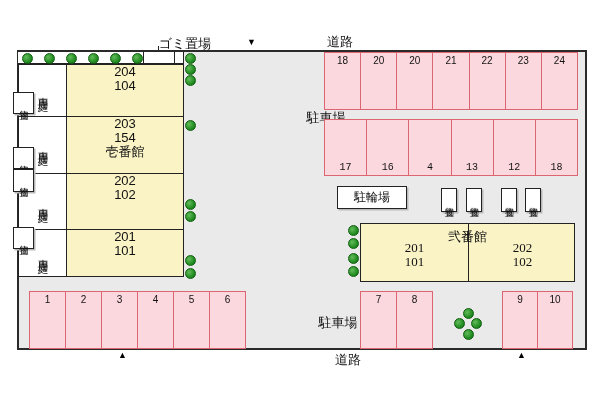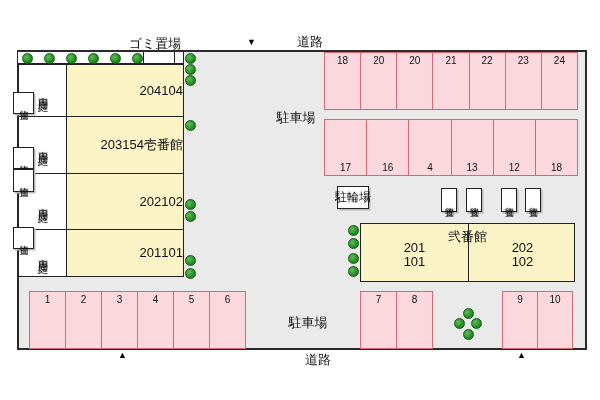--- a/index.html
+++ b/index.html
@@ -5,62 +5,62 @@
   html,body{margin:0;padding:0;background:#fff;}
   #stage{position:relative;width:600px;height:400px;background:#ffffff;overflow:hidden;
          font-family:"Liberation Sans","DejaVu Sans",sans-serif;color:#111;}
   *{box-sizing:border-box;}
 
   
   #site{position:absolute;left:17px;top:50px;width:570px;height:300px;
         border:2px solid #2a2a2a;background:#eaeaea;}
 
   
-  .lbl{position:absolute;font-size:13px;color:#111;white-space:nowrap;text-align:center;}
+  .lbl{position:absolute;font-size:13px;color:#111;white-space:nowrap;text-align:center;margin-left:30px;}
   .marker{position:absolute;font-size:9px;color:#000;line-height:1;}
   #garbage-leader{position:absolute;left:158px;top:46px;width:1px;height:6px;background:#222;}
 
   
   #band{position:absolute;left:18px;top:52px;width:166px;height:12px;background:#fff;
         border-bottom:1px solid #222;border-right:1px solid #222;}
   #garbage-cell{position:absolute;left:143px;top:52px;width:32px;height:12px;
         border-left:1px solid #222;border-right:1px solid #222;}
 
   
   #b1{position:absolute;left:18px;top:64px;width:166px;height:213px;border:1px solid #222;
       display:flex;flex-direction:column;background:#faf3c6;}
   .b1row{display:flex;border-top:1px solid #222;flex:0 0 auto;}
   .b1row:first-child{border-top:none;}
   .garden{width:48px;background:#fff;border-right:1px solid #222;
           display:flex;align-items:center;justify-content:center;}
   .garden span{writing-mode:vertical-rl;font-size:11px;letter-spacing:2px;line-height:1;}
-  .unitcell{flex:1;background:#faf3c6;display:flex;flex-direction:row;
-            align-items:center;justify-content:flex-end;font-size:13px;line-height:14px;}
+  .unitcell{flex:1;background:#faf3c6;display:flex;flex-direction:column;
+            align-items:center;justify-content:flex-start;font-size:13px;line-height:14px;}
 
   
   #b2{position:absolute;left:360px;top:223px;width:215px;height:59px;background:#faf3c6;
-      border:1px solid #222;}
+      border:1px solid #222;font-family:Liberation Serif, serif;}
   #b2-divider{position:absolute;left:107px;top:0;bottom:0;width:1px;background:#222;}
   #b2-name{position:absolute;left:0;right:0;top:4px;text-align:center;font-size:13px;}
   .b2unit{position:absolute;top:17px;width:107px;text-align:center;font-size:13px;line-height:14px;}
 
   
   .prow{position:absolute;display:flex;background:#fbd8de;border:1px solid #db6672;}
   .stall{flex:1;position:relative;border-left:1px solid #db6672;}
   .stall:first-child{border-left:none;}
   .num{position:absolute;left:0;right:0;text-align:center;font-size:10px;}
   .num-top{top:2px;}
   .num-bottom{bottom:2px;}
 
   
   .storage{position:absolute;background:#fff;border:1px solid #222;
            display:flex;align-items:center;justify-content:center;
            box-shadow:1.5px 1.5px 0 #b9b9b9;}
   .storage span{writing-mode:vertical-rl;font-size:9px;line-height:1;letter-spacing:0.5px;}
-  #bike{position:absolute;left:337px;top:186px;width:32px;height:23px;background:#fff;
+  #bike{position:absolute;left:337px;top:186px;width:70px;height:23px;background:#fff;
         border:1px solid #222;display:flex;align-items:center;justify-content:center;
         font-size:12px;box-shadow:1.5px 1.5px 0 #b9b9b9;white-space:nowrap;}
 
   
   .tree{position:absolute;width:11px;height:11px;border-radius:50%;
         background:radial-gradient(circle at 35% 35%,#63bb5a,#1f8a1f 65%,#147014);
         border:1px solid #0e5e0e;}
 </style>
 </head>
 <body>
@@ -150,21 +150,21 @@
     <div class="stall">
         <span class="num num-top">22</span>
       </div>
     <div class="stall">
         <span class="num num-top">23</span>
       </div>
     <div class="stall">
         <span class="num num-top">24</span>
       </div>
   </div>
-  <div class="prow" style="left:324px;top:119px;width:254px;height:57px;">
+  <div class="prow" style="left:324px;top:119px;width:254px;height:57px;font-family:Liberation Mono, monospace;">
     <div class="stall">
         <span class="num num-bottom">17</span>
       </div>
     <div class="stall">
         <span class="num num-bottom">16</span>
       </div>
     <div class="stall">
         <span class="num num-bottom">4</span>
       </div>
     <div class="stall">

